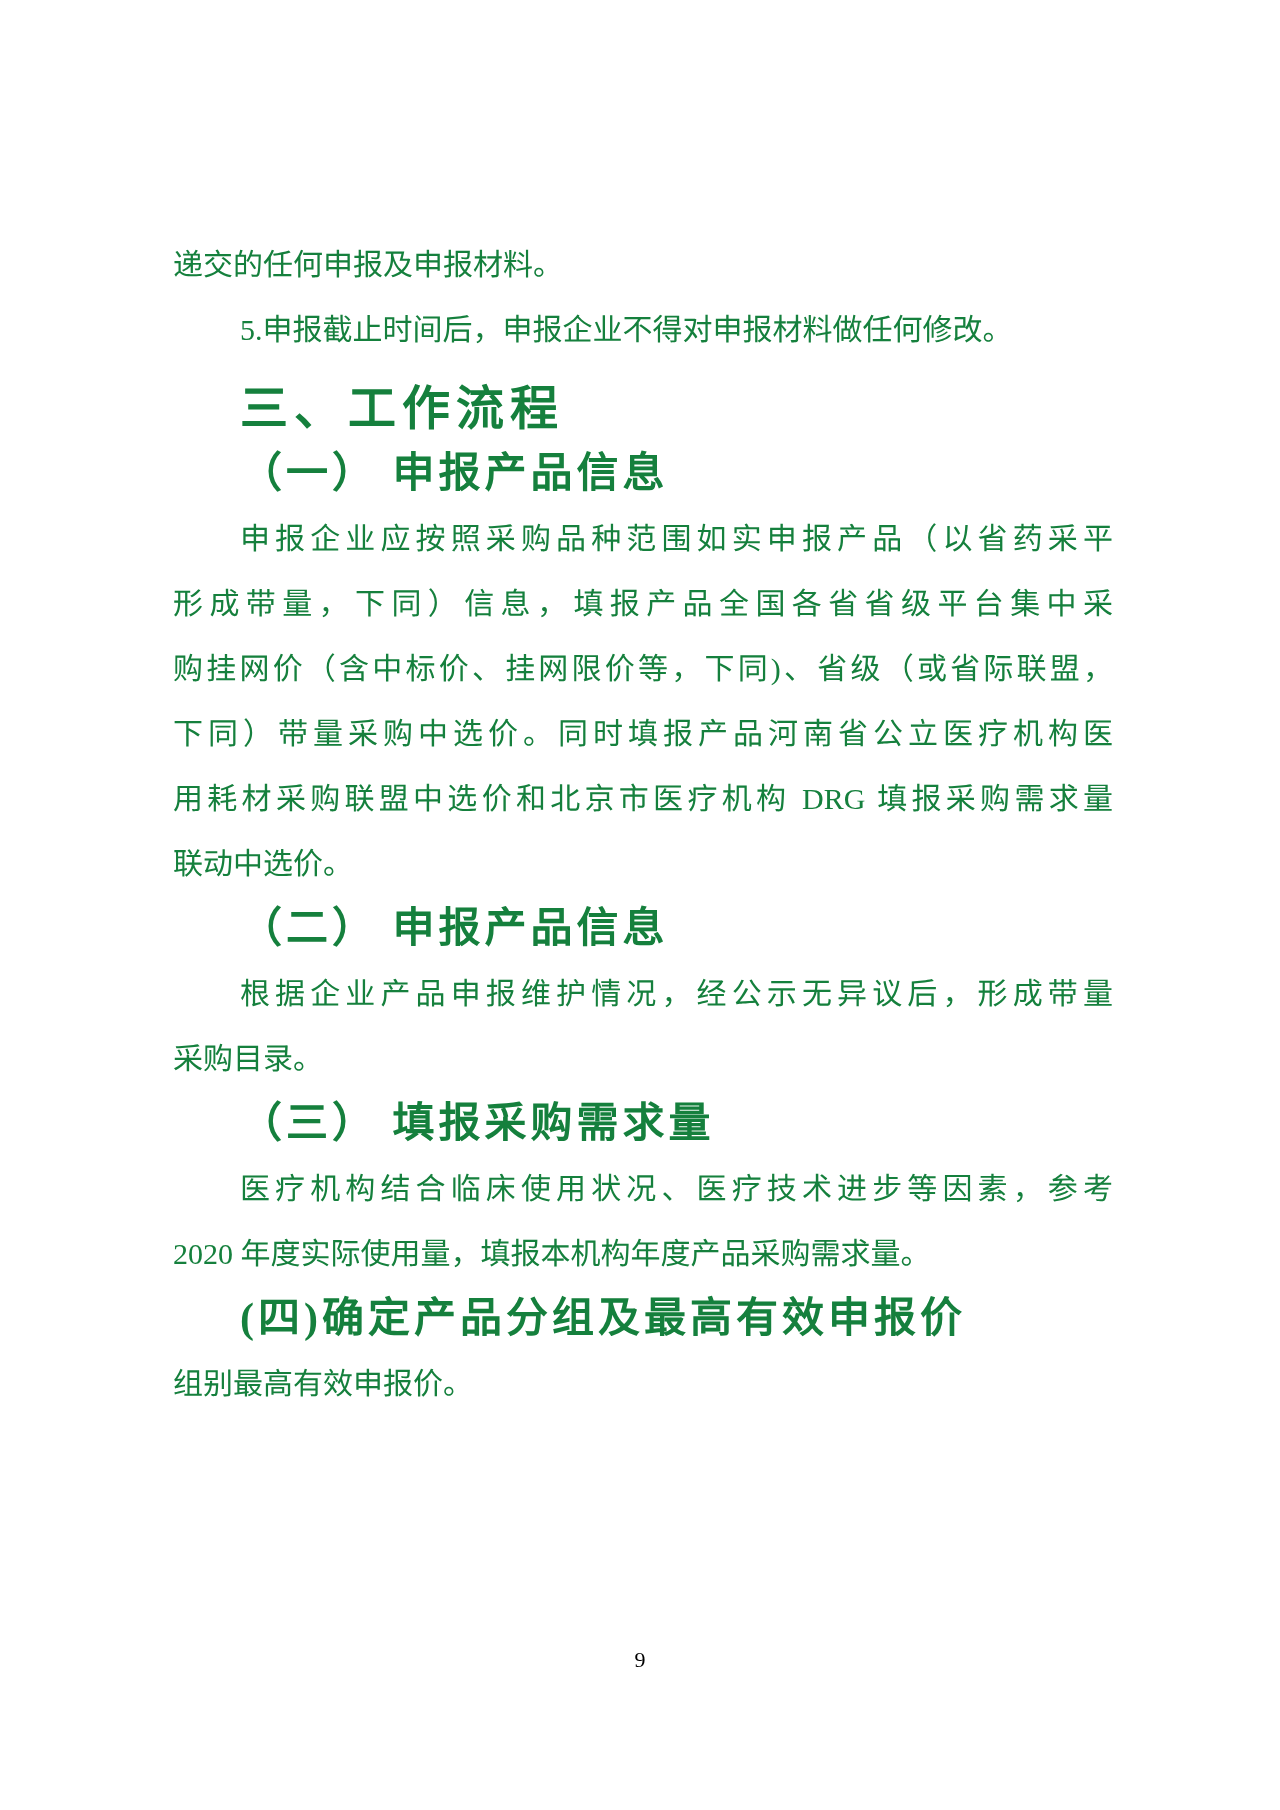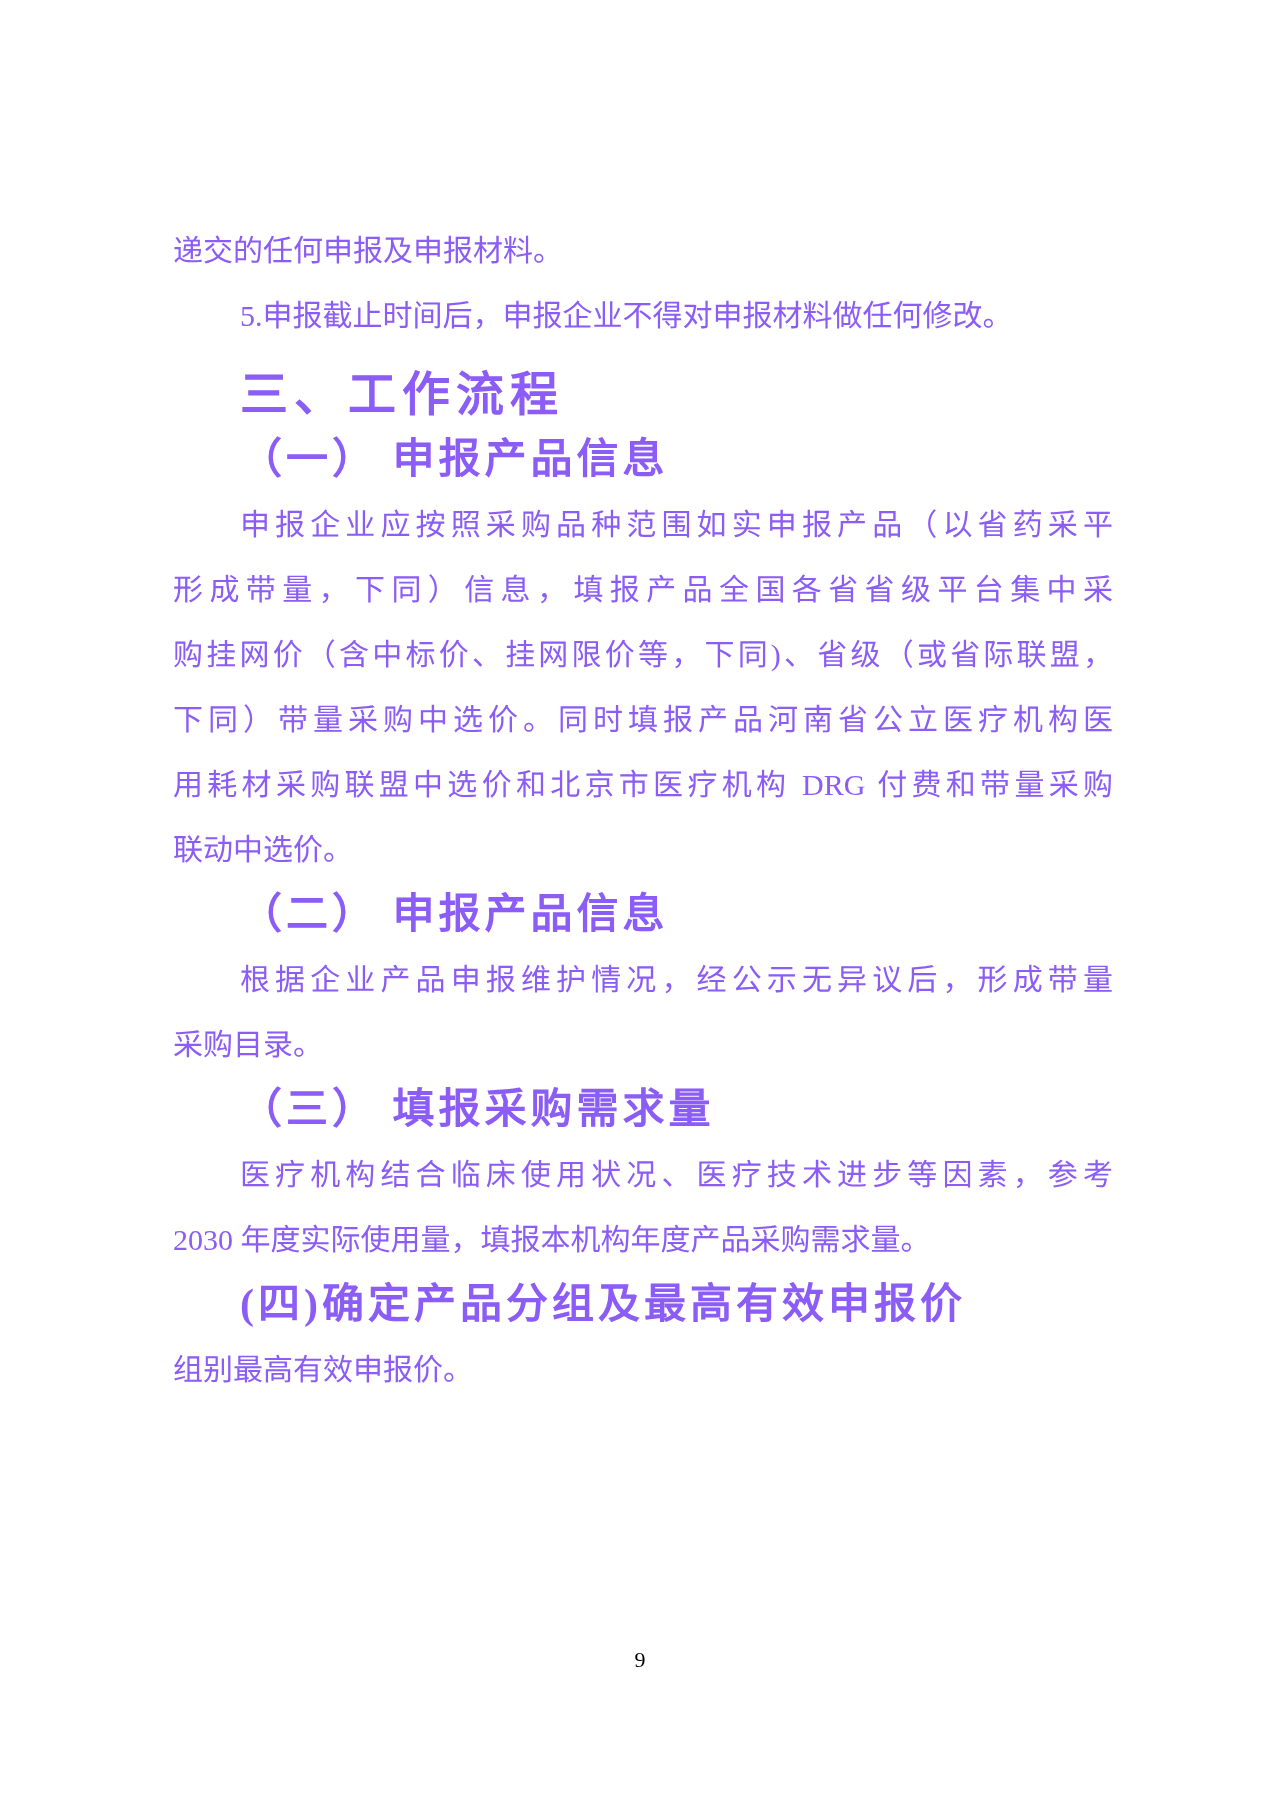--- a/index.html
+++ b/index.html
@@ -8,26 +8,26 @@
     position: relative;
     width: 1280px;
     height: 1810px;
     background: #ffffff;
     color: #000000;
     overflow: hidden;
   }
   .content {
     position: absolute;
     left: 173px;
-    top: 218px;
+    top: 232px;
     width: 940px;
     font-family: "Liberation Serif", "DejaVu Serif", serif;
     font-size: 30px;
     line-height: 65px;
-    color: #8b5cf6;
+    color: #15803d;
   }
   .line {
     height: 65px;
     white-space: nowrap;
   }
   .fill {
     white-space: normal;
     text-align: justify;
     text-align-last: justify;
     text-justify: inter-ideograph;
@@ -64,25 +64,25 @@
 <div class="page">
   <main class="content">
     <div class="line">递交的任何申报及申报材料。</div>
     <div class="line indent">5.申报截止时间后，申报企业不得对申报材料做任何修改。</div>
     <div class="line h1 indent gap-before">三、工作流程</div>
     <div class="line h2 indent">（一） 申报产品信息</div>
     <div class="line fill indent">申报企业应按照采购品种范围如实申报产品（以省药采平</div>
     <div class="line fill">形成带量，下同）信息，填报产品全国各省省级平台集中采</div>
     <div class="line fill">购挂网价（含中标价、挂网限价等，下同)、省级（或省际联盟，</div>
     <div class="line fill">下同）带量采购中选价。同时填报产品河南省公立医疗机构医</div>
-    <div class="line fill">用耗材采购联盟中选价和北京市医疗机构 DRG 付费和带量采购</div>
+    <div class="line fill">用耗材采购联盟中选价和北京市医疗机构 DRG 填报采购需求量</div>
     <div class="line">联动中选价。</div>
     <div class="line h2 indent">（二） 申报产品信息</div>
     <div class="line fill indent">根据企业产品申报维护情况，经公示无异议后，形成带量</div>
     <div class="line">采购目录。</div>
     <div class="line h2 indent">（三） 填报采购需求量</div>
     <div class="line fill indent">医疗机构结合临床使用状况、医疗技术进步等因素，参考</div>
-    <div class="line">2030 年度实际使用量，填报本机构年度产品采购需求量。</div>
+    <div class="line">2020 年度实际使用量，填报本机构年度产品采购需求量。</div>
     <div class="line h2 indent">(四)确定产品分组及最高有效申报价</div>
     <div class="line">组别最高有效申报价。</div>
   </main>
   <footer class="page-number">9</footer>
 </div>
 
 </body></html>

